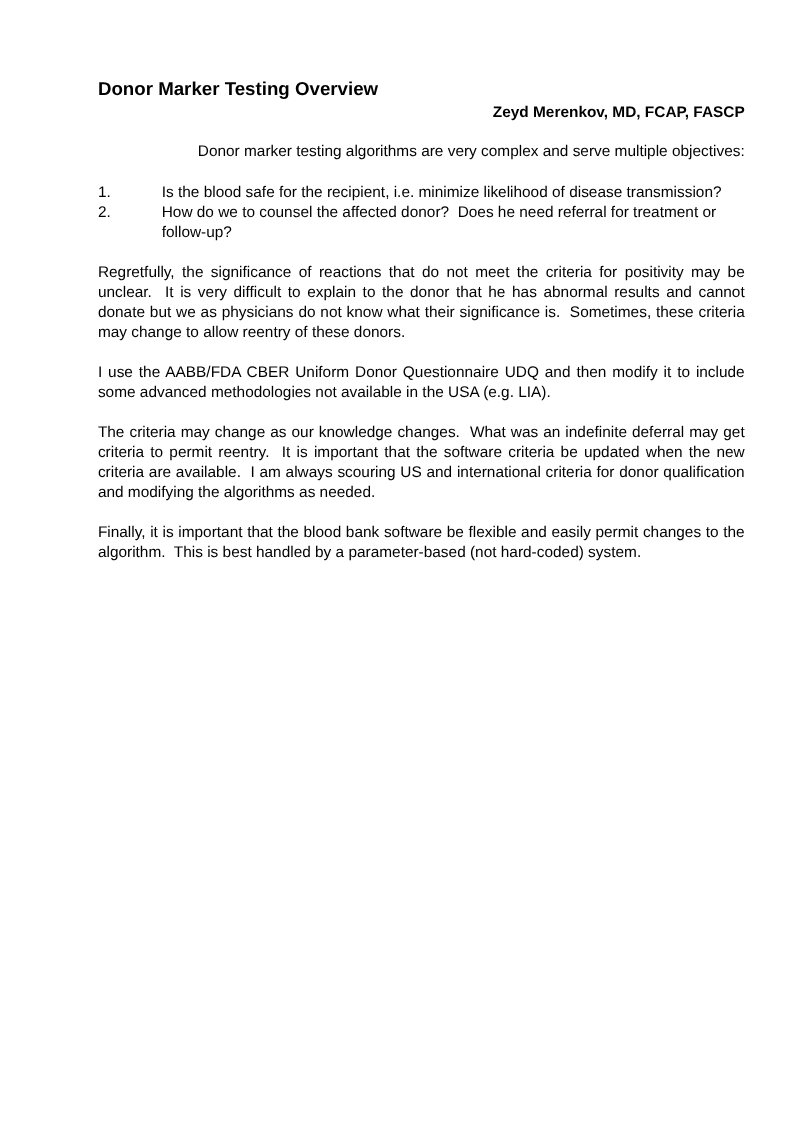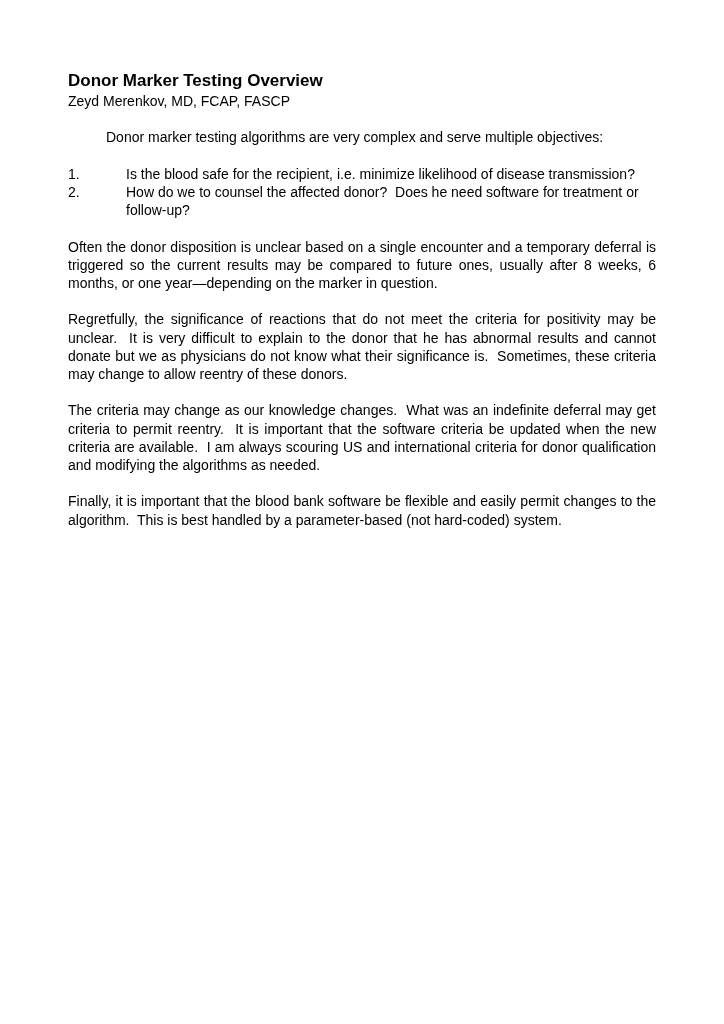--- a/index.html
+++ b/index.html
@@ -6,51 +6,52 @@
     margin: 0;
     padding: 0;
     background: #ffffff;
   }
   .page {
     position: relative;
     width: 664px;
     height: 1024px;
     background: #ffffff;
     overflow: hidden;
+    padding-left: 21px;
   }
   .content {
     box-sizing: border-box;
     padding: 70px 68px 0 68px;
     width: 724px;
     font-family: "Liberation Sans", sans-serif;
     font-size: 14px;
     line-height: 18.2px;
     color: #000000;
   }
   .doc-title {
     margin: 0;
     font-size: 17px;
     line-height: 22px;
     font-weight: bold;
     text-align: left;
     white-space: pre-wrap;
   }
   .byline {
     margin: 0;
-    font-weight: normal;
-    text-align: left;
+    font-weight: bold;
+    text-align: right;
     white-space: pre-wrap;
   }
   .para {
     margin: 18.2px 0 0 0;
     text-align: justify;
     white-space: pre-wrap;
   }
   .para.intro {
-    text-align: left;
+    text-align: right;
     margin-left: 38px;
   }
   .numbered-list {
     margin: 18.2px 0 0 0;
   }
   .li-row {
     display: flex;
     text-align: left;
   }
   .li-marker {
@@ -77,23 +78,23 @@
 
     <p class="para intro">Donor marker testing algorithms are very complex and serve multiple objectives:</p>
 
     <div class="numbered-list">
       <div class="li-row">
         <span class="li-marker">1.</span>
         <span class="li-text">Is the blood safe for the recipient, i.e. minimize likelihood of disease transmission?</span>
       </div>
       <div class="li-row">
         <span class="li-marker">2.</span>
-        <span class="li-text">How do we to counsel the affected donor?  Does he need software for treatment or follow-up?</span>
+        <span class="li-text">How do we to counsel the affected donor?  Does he need referral for treatment or follow-up?</span>
       </div>
     </div>
 
-    <p class="para">Often the donor disposition is unclear based on a single encounter and a temporary deferral is triggered so the current results may be compared to future ones, usually after 8 weeks, 6 months, or one year—depending on the marker in question.</p>
     <p class="para">Regretfully, the significance of reactions that do not meet the criteria for positivity may be unclear.  It is very difficult to explain to the donor that he has abnormal results and cannot donate but we as physicians do not know what their significance is.  Sometimes, these criteria may change to allow reentry of these donors.</p>
+    <p class="para">I use the AABB/FDA CBER Uniform Donor Questionnaire UDQ and then modify it to include some advanced methodologies not available in the USA (e.g. LIA).</p>
     <p class="para">The criteria may change as our knowledge changes.  What was an indefinite deferral may get criteria to permit reentry.  It is important that the software criteria be updated when the new criteria are available.  I am always scouring US and international criteria for donor qualification and modifying the algorithms as needed.</p>
     <p class="para">Finally, it is important that the blood bank software be flexible and easily permit changes to the algorithm.  This is best handled by a parameter-based (not hard-coded) system.</p>
 
   </div>
 </div>
 
 </body></html>

